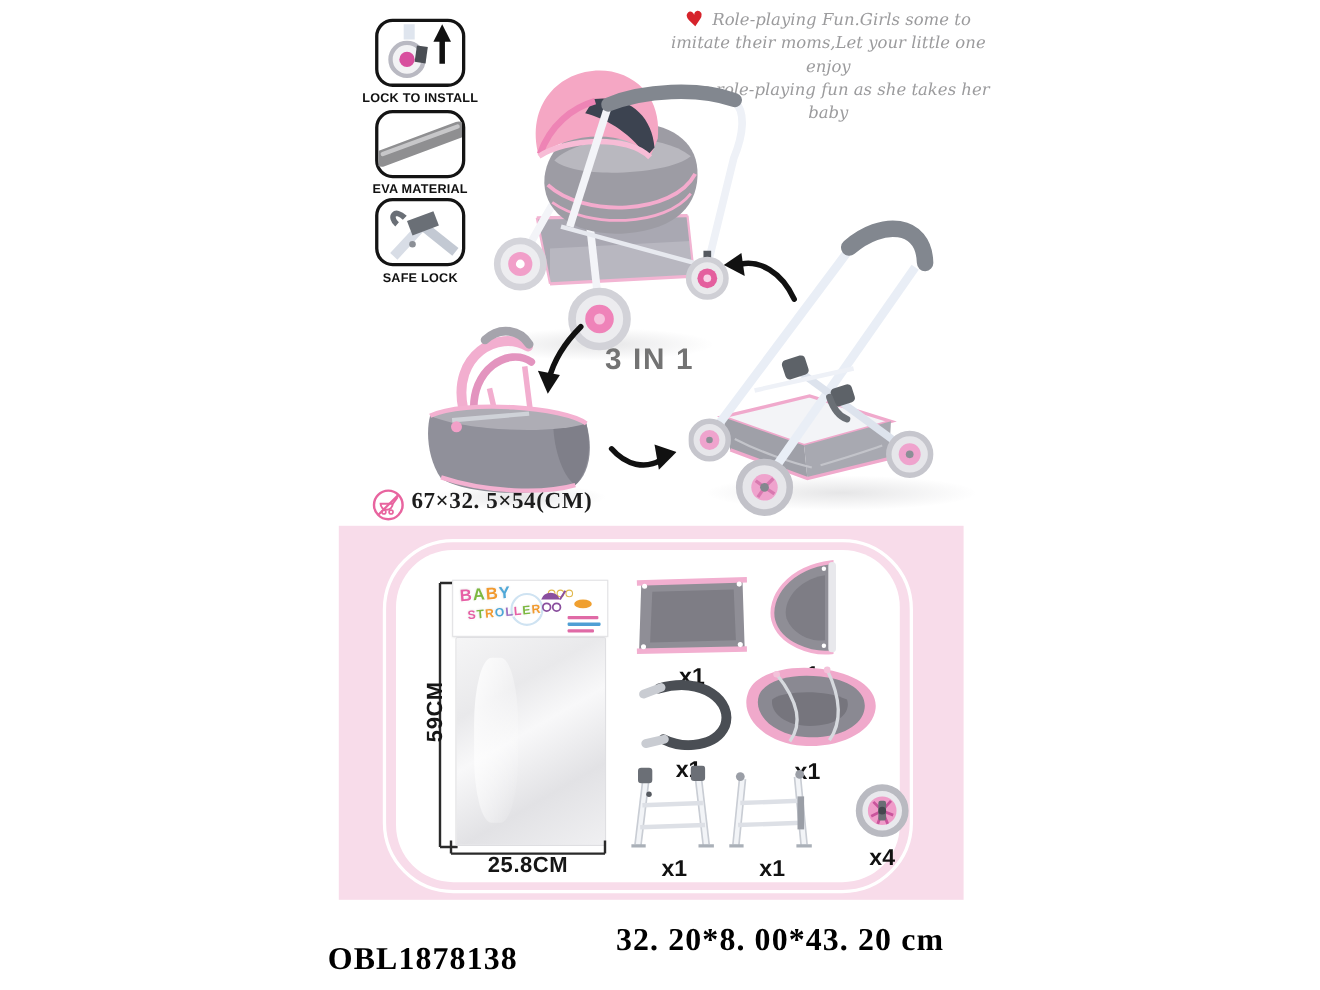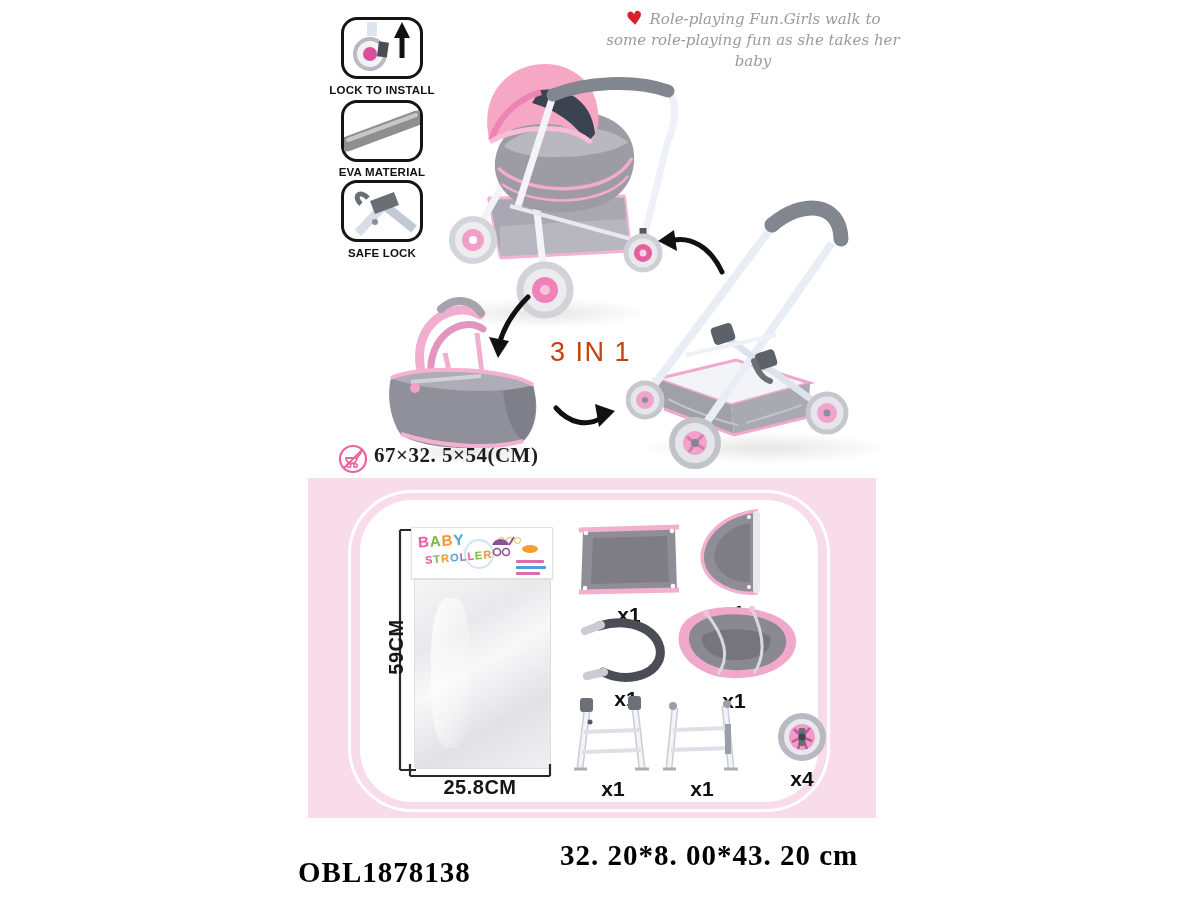--- a/index.html
+++ b/index.html
@@ -7,21 +7,21 @@
        font-family:"Liberation Sans",sans-serif;}
   .abs{position:absolute;}
   
   .feature-box{width:82px;height:62px;border:3px solid #141414;border-radius:16px;background:#fff;
                display:flex;align-items:center;justify-content:center;box-sizing:border-box;}
   .feature-label{width:124px;text-align:center;font-weight:bold;font-size:11.5px;color:#111;letter-spacing:.2px;}
   
   .promo{left:598px;top:8px;width:310px;text-align:center;color:#9b9b9d;
          font-family:"DejaVu Serif",serif;font-style:italic;font-size:15px;line-height:21px;}
   .promo .heart{color:#d6232b;font-style:normal;font-size:19px;margin-right:7px;vertical-align:-1px;display:inline-block;transform:rotate(-6deg);}
-  .headline{left:550px;top:337px;font-size:27px;font-weight:400;letter-spacing:1.5px;color:#c2410c;}
+  .headline{left:550px;top:311px;font-size:27px;font-weight:700;letter-spacing:1.5px;color:#737373;}
   .size-text{left:374px;top:443px;font-family:"Liberation Serif",serif;font-weight:600;font-size:21px;color:#1d1d1d;letter-spacing:.5px;}
   
   .panel{left:308px;top:478px;width:568px;height:340px;background:#f8dcea;}
   .card-outline{left:40px;top:12px;width:482px;height:322px;border:3px solid #ffffff;border-radius:64px;box-sizing:border-box;}
   .card{left:52px;top:22px;width:458px;height:302px;background:#ffffff;border-radius:52px;}
   
   .bag-card{left:103px;top:49px;width:142px;height:52px;background:#fff;border:1px solid #e2e2e4;
             box-shadow:0 1px 2px rgba(0,0,0,.12);box-sizing:border-box;}
   .bag-word1{left:6px;top:4px;font-size:15px;font-weight:800;letter-spacing:1px;transform:rotate(-4deg);text-shadow:1px 1px 0 #fff,0 0 2px rgba(0,0,0,.18);}
   .bag-word2{left:13px;top:23px;font-size:11px;font-weight:800;letter-spacing:1px;transform:rotate(-5deg);text-shadow:1px 1px 0 #fff,0 0 2px rgba(0,0,0,.18);}
@@ -71,21 +71,22 @@
     <line x1="14" y1="50" x2="40" y2="22" stroke="#d8dde6" stroke-width="9"></line>
     <line x1="40" y1="22" x2="70" y2="46" stroke="#c3c9d3" stroke-width="9"></line>
     <path d="M26,18 L50,9 L55,22 L31,31 Z" fill="#6a6f76"></path>
     <path d="M24,15 C15,6 9,14 17,21" stroke="#6a6f76" stroke-width="5" fill="none"></path>
     <circle cx="31" cy="39" r="3" fill="#8b8f96"></circle>
   </svg>
 </div>
 <div class="abs feature-label" style="left:320px;top:247px;">SAFE LOCK</div>
 
 <div class="abs promo">
-  <div><span class="heart">♥</span><span>Role-playing Fun.Girls walk to</span></div>
+  <div><span class="heart">♥</span><span>Role-playing Fun.Girls some to</span></div>
+  <div>imitate their moms,Let your little one enjoy</div>
   <div>some role-playing fun as she takes her baby</div>
 </div>
 
 <div class="abs shadow" style="left:440px;top:298px;width:210px;height:30px;"></div>
 <div class="abs shadow" style="left:640px;top:432px;width:250px;height:32px;"></div>
 <div class="abs shadow" style="left:392px;top:440px;width:160px;height:24px;"></div>
 
 <svg class="abs" style="left:420px;top:46px;" width="292" height="292" viewBox="0 0 292 292">
 
   <path d="M248,46 C258,56 256,76 247,98 L224,192" stroke="#eef1f7" stroke-width="7" fill="none"></path>

